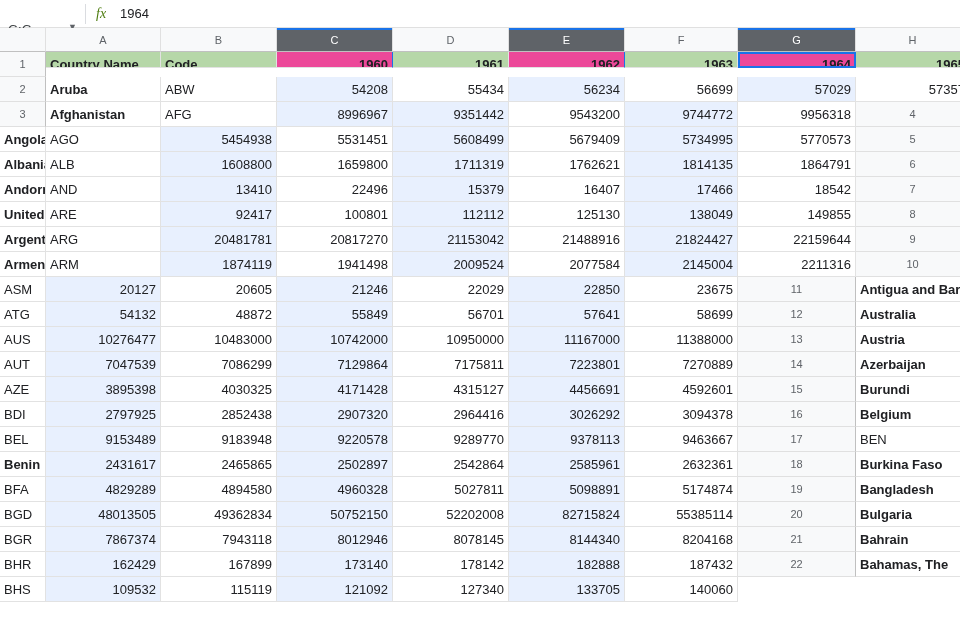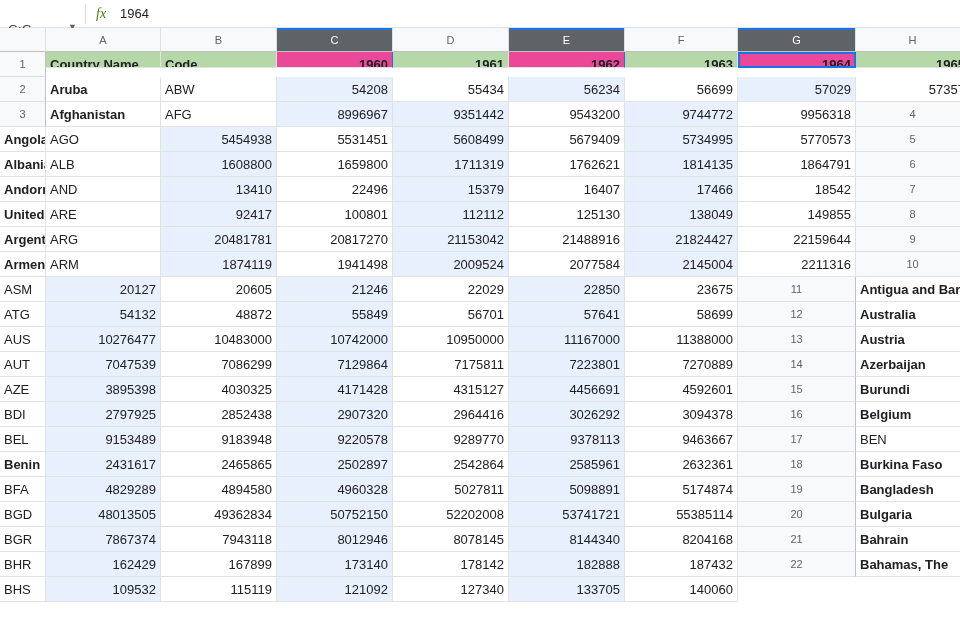--- a/index.html
+++ b/index.html
@@ -307,21 +307,21 @@
     <div class="cell num">5027811</div>
     <div class="cell num sel">5098891</div>
     <div class="cell num">5174874</div>
     <div class="rowhdr">19</div>
     <div class="cell bold">Bangladesh</div>
     <div class="cell">BGD</div>
     <div class="cell num sel">48013505</div>
     <div class="cell num">49362834</div>
     <div class="cell num sel">50752150</div>
     <div class="cell num">52202008</div>
-    <div class="cell num sel">53741721</div>
+    <div class="cell num sel">82715824</div>
     <div class="cell num">55385114</div>
     <div class="rowhdr">20</div>
     <div class="cell bold">Bulgaria</div>
     <div class="cell">BGR</div>
     <div class="cell num sel">7867374</div>
     <div class="cell num">7943118</div>
     <div class="cell num sel">8012946</div>
     <div class="cell num">8078145</div>
     <div class="cell num sel">8144340</div>
     <div class="cell num">8204168</div>

